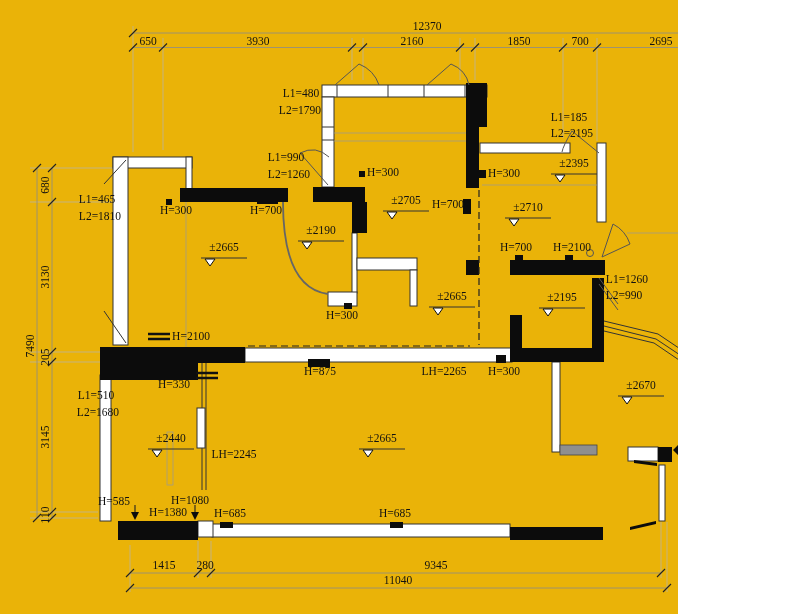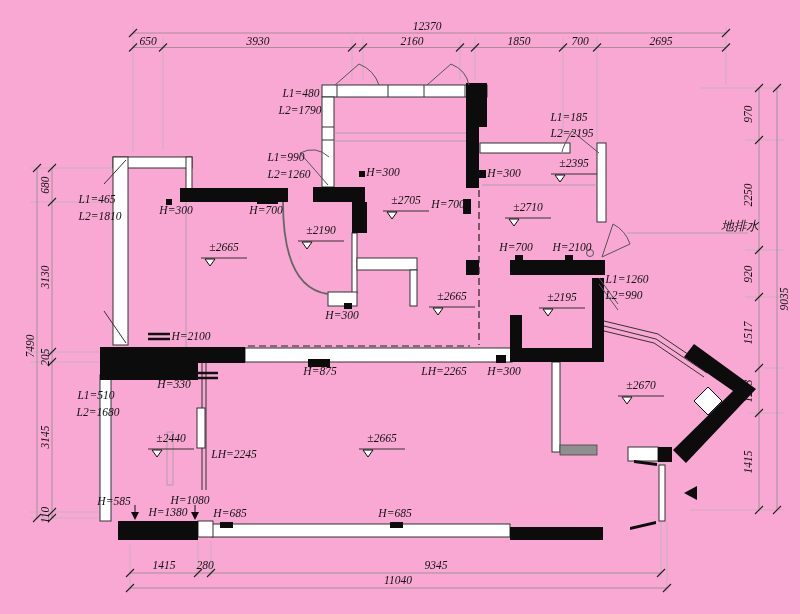--- a/index.html
+++ b/index.html
@@ -1,16 +1,16 @@
 <!DOCTYPE html>
 <html><head>
 <meta charset="utf-8">
 <style>
   html,body{margin:0;padding:0;background:#fff;}
-  .stage{width:800px;height:614px;position:relative;background:#f9a8d4;overflow:hidden;font-style:italic;}
+  .stage{width:678px;height:614px;position:relative;background:#eab308;overflow:hidden;}
   svg{display:block;}
   text{font-family:"Liberation Serif","DejaVu Serif",serif;fill:#111;}
   .dimtxt{font-size:11.5px;}
   .lbl{font-size:11.5px;}
   .cjk{font-size:12.5px;}
   .dimline{stroke:#8a8a8a;stroke-width:0.8;fill:none;}
   .extline{stroke:#b5b5b5;stroke-width:0.7;fill:none;}
   .tick{stroke:#222;stroke-width:1.1;fill:none;}
   .thin{stroke:#333;stroke-width:1;fill:none;}
   .thinw{stroke:#333;stroke-width:1;fill:#fff;}

